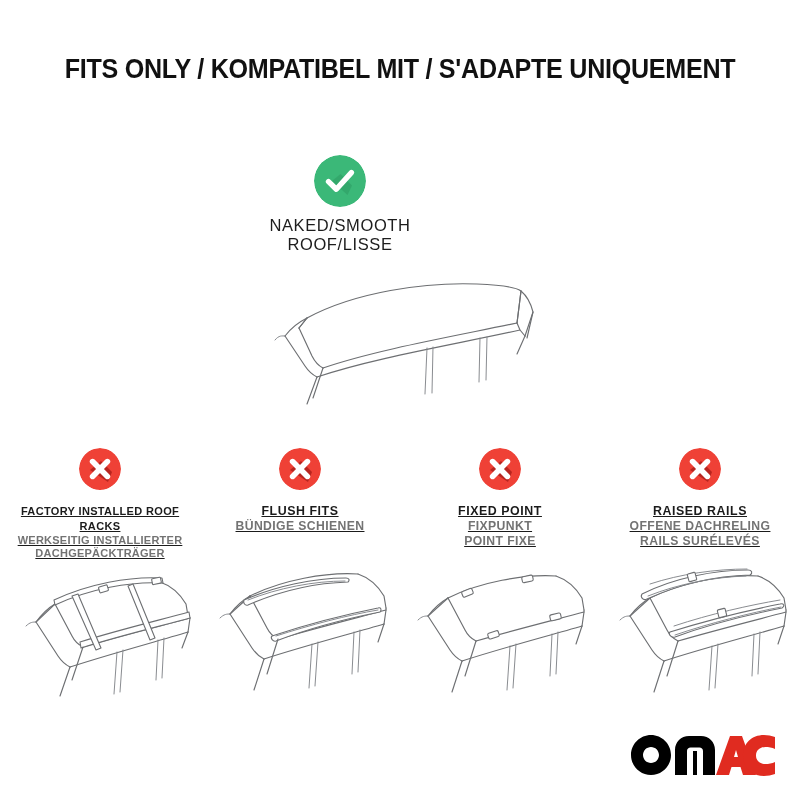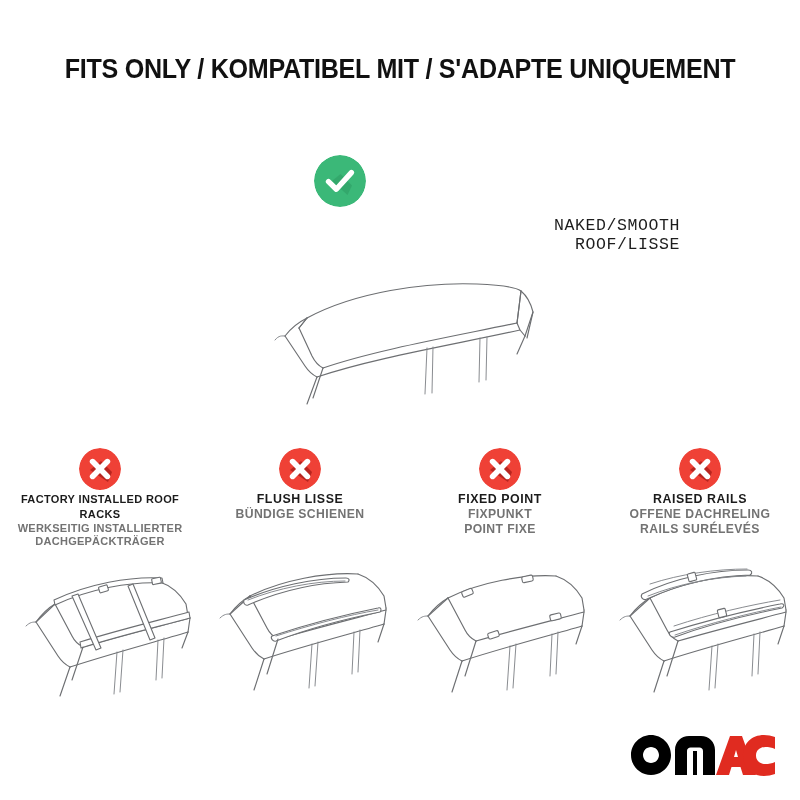--- a/index.html
+++ b/index.html
@@ -33,22 +33,21 @@
     color: #111111;
     white-space: nowrap;
   }
 
   
   .approved-block {
     position: absolute;
     top: 155px;
     left: 0;
     width: 680px;
-    text-align: right;
-    font-family: Liberation Mono, monospace;
+    text-align: center;
   }
   .badge {
     width: 52px;
     height: 52px;
     margin: 0 auto;
     position: relative;
     border-radius: 50%;
     overflow: hidden;
   }
   .badge svg { position: absolute; left: 0; top: 0; }
@@ -81,22 +80,23 @@
     align-items: flex-start;
   }
   .col {
     flex: 0 0 200px;
     width: 200px;
     text-align: center;
     position: relative;
   }
   .col .badge { width: 42px; height: 42px; }
   .deny-label {
-    margin-top: 2px;
+    margin-top: 14px;
     padding: 0 2px;
+    text-decoration: underline;
   }
   .deny-label .l1 {
     font-size: 12.4px;
     font-weight: bold;
     letter-spacing: 0.55px;
     line-height: 15px;
     color: #1b1b1b;
   }
   .deny-label .ln {
     font-size: 12.2px;
@@ -233,21 +233,21 @@
 
   <div class="col">
     <div class="badge">
       <svg width="42" height="42" viewBox="0 0 42 42" aria-hidden="true">
         <circle cx="21" cy="21" r="21" fill="#EF4136"></circle>
         <path d="M22 13 L33 24 L29 34 L11 22 Z" fill="#A51C18" opacity="0.75"></path>
         <path d="M13.6 13.6 L28.4 28.4 M28.4 13.6 L13.6 28.4" stroke="#FFFFFF" stroke-width="5.6" stroke-linecap="round"></path>
       </svg>
     </div>
     <div class="deny-label">
-      <div class="l1">FLUSH LISSE</div>
+      <div class="l1">FLUSH FITS</div>
       <div class="ln">BÜNDIGE SCHIENEN</div>
     </div>
     <div class="roof-small">
       <svg width="200" height="145" viewBox="0 0 200 145" aria-hidden="true">
         <path class="ink" d="M50 40 C82 24 126 16 158 18"></path>
         <path class="ink" d="M30 58 C36 50 43 44 50 40"></path>
         <path class="ink" d="M30 58 L50 40"></path>
         <path class="ink" d="M30 58 L52 92 C56 98 60 101 64 103"></path>
         <path class="ink" d="M50 40 L67 72 C70 78 74 81 78 83"></path>
         <path class="ink" d="M64 103 C104 90 150 78 184 68"></path>

